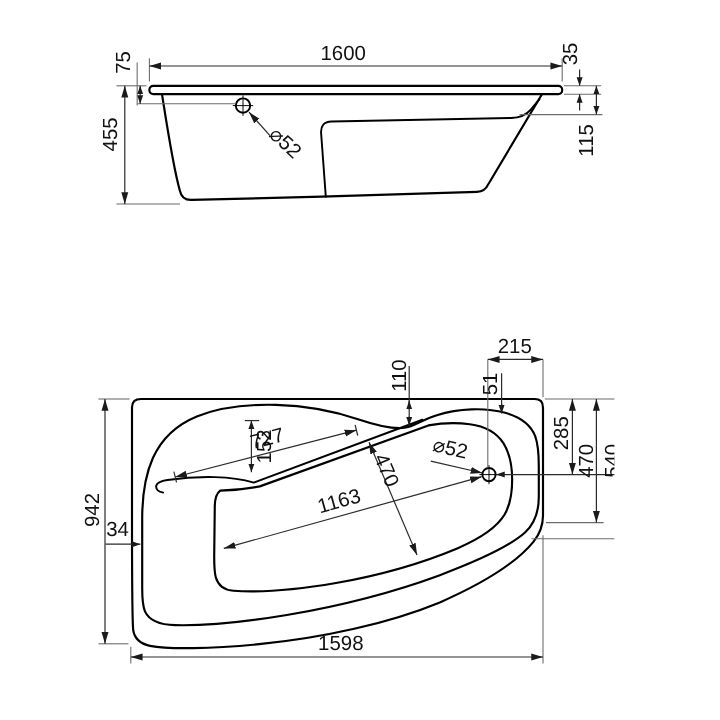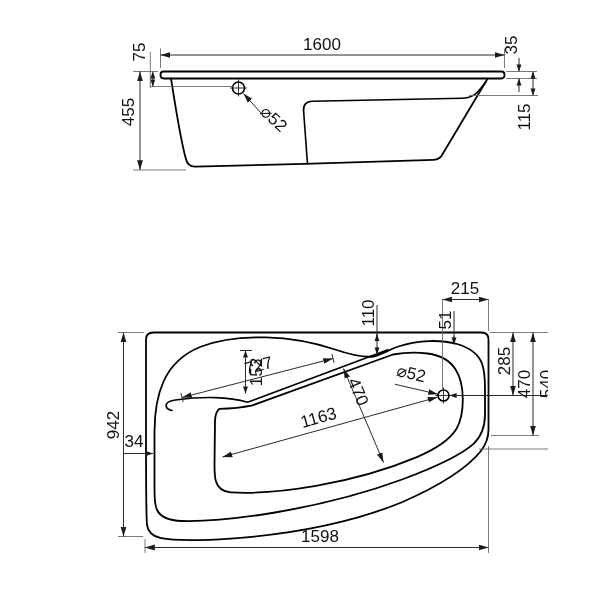--- a/index.html
+++ b/index.html
@@ -1,16 +1,16 @@
 <!DOCTYPE html>
 <html><head>
 <meta charset="utf-8">
 <style>
   html,body{margin:0;padding:0;background:#fff;}
-  .sheet{width:512px;height:600px;background:#ffffff;position:relative;overflow:hidden;padding-left:36px;}
+  .sheet{width:512px;height:600px;background:#ffffff;position:relative;overflow:hidden;}
   svg{display:block;}
   text{font-family:"Liberation Sans","DejaVu Sans",sans-serif;fill:#111;font-size:17px;}
   .obj{fill:none;stroke:#000;stroke-width:1.8;stroke-linecap:round;stroke-linejoin:round;}
   .obj2{fill:none;stroke:#000;stroke-width:1.6;stroke-linecap:round;stroke-linejoin:round;}
   .dim{stroke:#2b2b2b;stroke-width:1;fill:none;}
   .ext{stroke:#6b6b6b;stroke-width:0.9;fill:none;}
   .sym{stroke:#000;stroke-width:0.8;fill:none;}
 </style>
 </head>
 <body>

